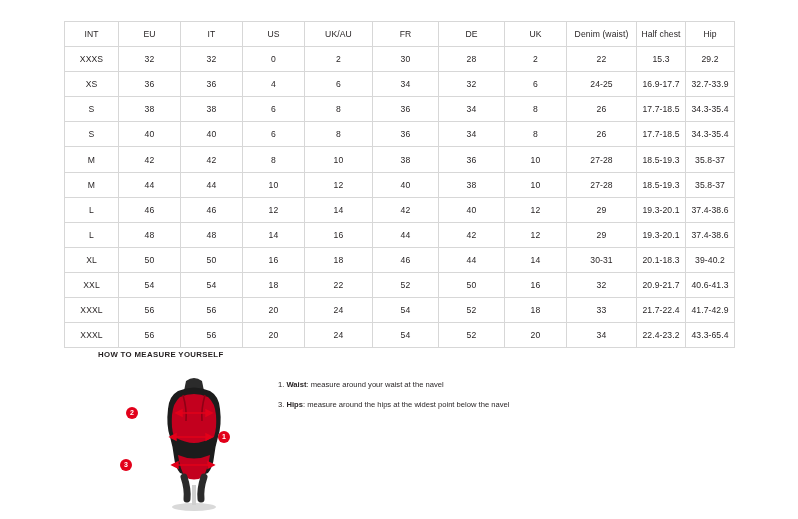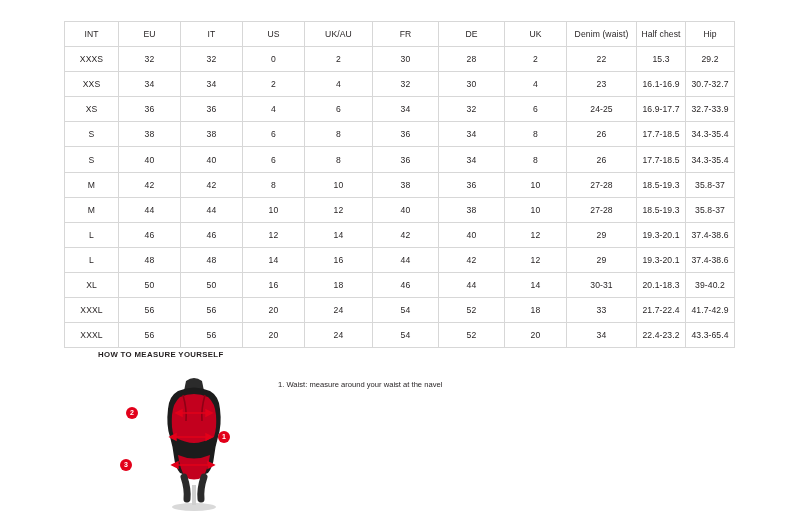--- a/index.html
+++ b/index.html
@@ -95,21 +95,21 @@
   .instructions p {
     margin: 0 0 12px 0;
     font-size: 7.6px;
     line-height: 1.1;
     color: #231f20;
   }
   .instructions p .num {
     font-weight: normal;
   }
   .instructions p .term {
-    font-weight: normal;
+    font-weight: bold;
   }
   
   .marker {
     position: absolute;
     width: 12px;
     height: 12px;
     border-radius: 50%;
     background: #e2001a;
     color: #ffffff;
     font-size: 7px;
@@ -162,33 +162,20 @@
           <td>0</td>
           <td>2</td>
           <td>30</td>
           <td>28</td>
           <td>2</td>
           <td>22</td>
           <td>15.3</td>
           <td>29.2</td>
         </tr>
         <tr>
-          <td>XXS</td>
-          <td>34</td>
-          <td>34</td>
-          <td>2</td>
-          <td>4</td>
-          <td>32</td>
-          <td>30</td>
-          <td>4</td>
-          <td>23</td>
-          <td>16.1-16.9</td>
-          <td>30.7-32.7</td>
-        </tr>
-        <tr>
           <td>XS</td>
           <td>36</td>
           <td>36</td>
           <td>4</td>
           <td>6</td>
           <td>34</td>
           <td>32</td>
           <td>6</td>
           <td>24-25</td>
           <td>16.9-17.7</td>
@@ -279,20 +266,33 @@
           <td>16</td>
           <td>18</td>
           <td>46</td>
           <td>44</td>
           <td>14</td>
           <td>30-31</td>
           <td>20.1-18.3</td>
           <td>39-40.2</td>
         </tr>
         <tr>
+          <td>XXL</td>
+          <td>54</td>
+          <td>54</td>
+          <td>18</td>
+          <td>22</td>
+          <td>52</td>
+          <td>50</td>
+          <td>16</td>
+          <td>32</td>
+          <td>20.9-21.7</td>
+          <td>40.6-41.3</td>
+        </tr>
+        <tr>
           <td>XXXL</td>
           <td>56</td>
           <td>56</td>
           <td>20</td>
           <td>24</td>
           <td>54</td>
           <td>52</td>
           <td>18</td>
           <td>33</td>
           <td>21.7-22.4</td>
@@ -362,18 +362,22 @@
         <div class="marker" style="left:98px; top:58px;">1</div>
         <div class="marker" style="left:6px;  top:34px;">2</div>
         <div class="marker" style="left:0px;  top:86px;">3</div>
       </div>
 
       <div class="instructions">
         <p>
           <span class="num">1.</span>
           <span class="term">Waist</span><span>: measure around your waist at the navel</span>
         </p>
+        <p>
+          <span class="num">3.</span>
+          <span class="term">Hips</span><span>: measure around the hips at the widest point below the navel</span>
+        </p>
       </div>
 
     </div>
   </div>
 
 </div>
 
 </body></html>

